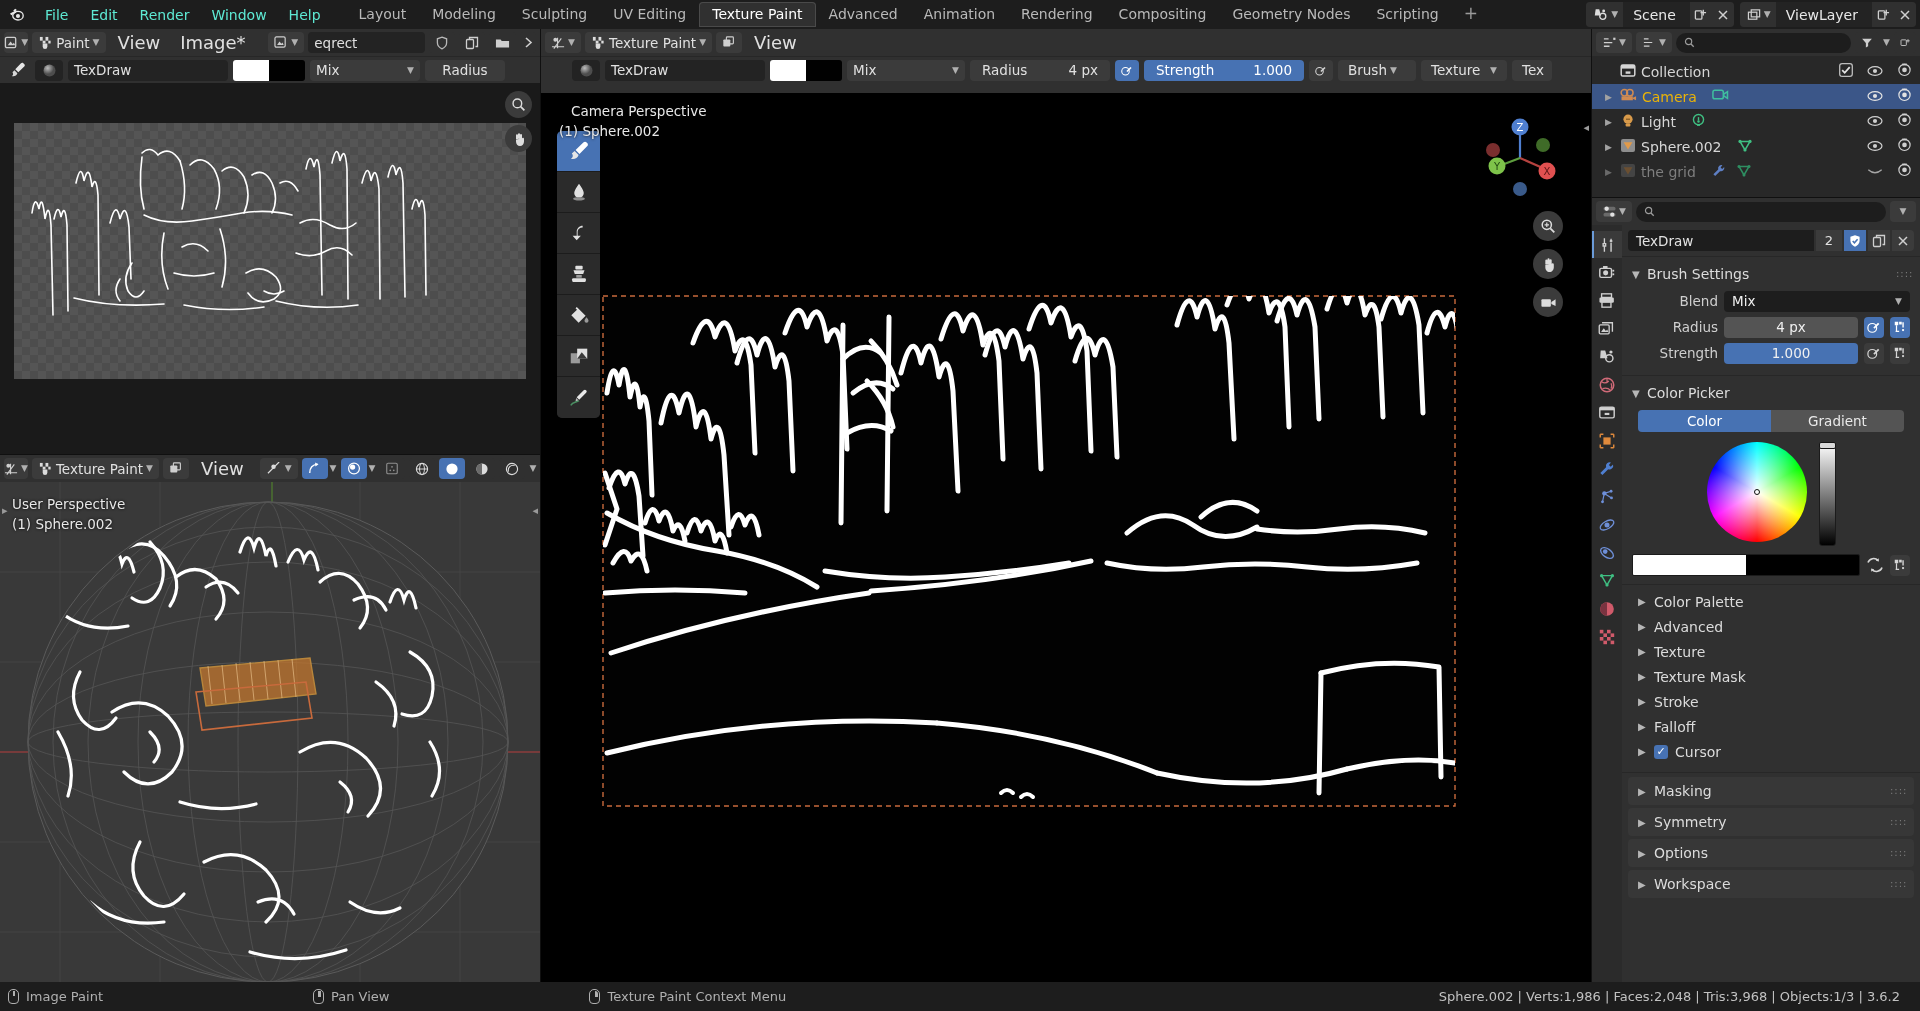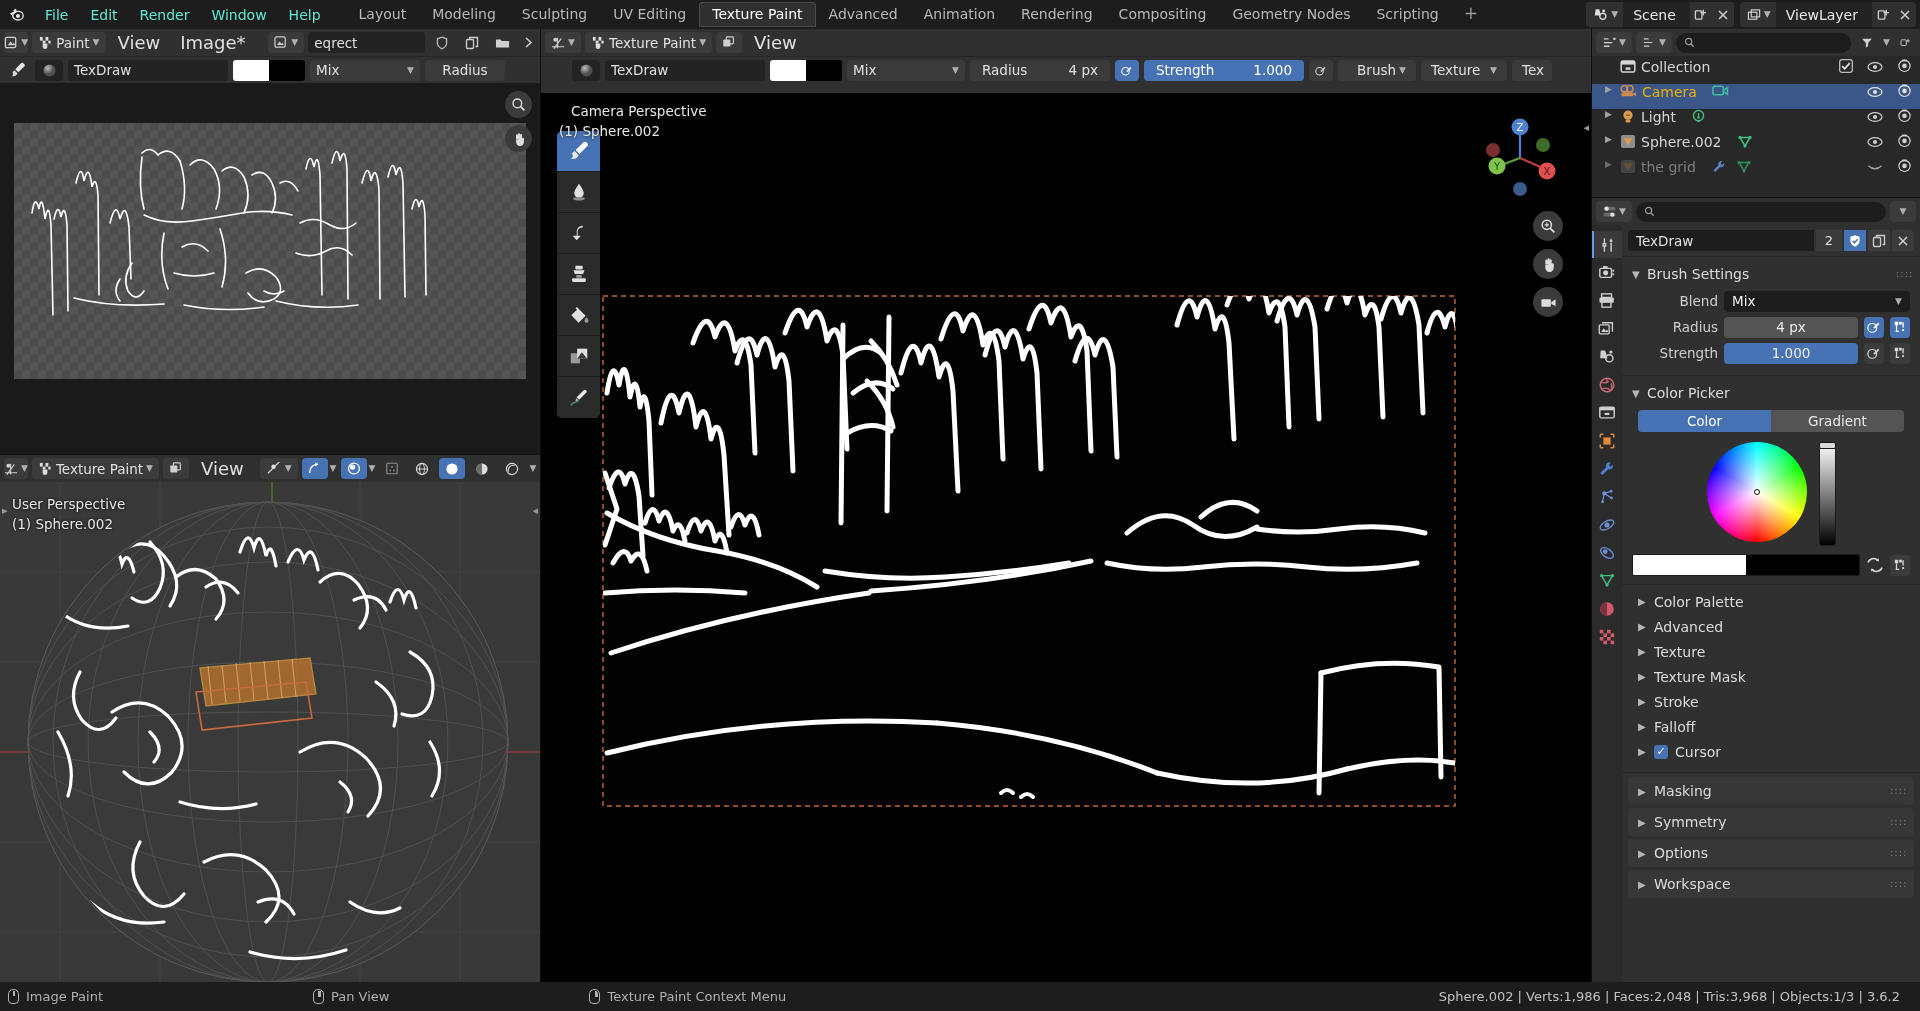--- a/index.html
+++ b/index.html
@@ -72,21 +72,21 @@
   .toolbtn.sel { background:#4772b3; }
   .gizmo { position:absolute; right:28px; top:22px; width:86px; height:86px; }
   .vpbtns { position:absolute; right:28px; top:118px; display:flex; flex-direction:column; gap:8px;}
   .vpbtn { width:30px; height:30px; border-radius:50%; background:#3b3b3b; display:flex; align-items:center; justify-content:center;}
 
   
   #outliner { left:1592px; top:29px; width:328px; height:168px; background:#282828; }
   .ol-hdr { height:27px; background:#303030; display:flex; align-items:center; gap:4px; padding:0 4px;}
   .ol-search { flex:1; height:20px; background:#1d1d1d; border-radius:10px; display:flex; align-items:center; padding:0 8px; gap:5px; }
   .ol-body { position:absolute; left:0; top:27px; width:328px; height:141px; background:#282828; padding-top:3px;}
-  .ol-row { height:25px; display:flex; padding-left:10px; gap:5px; position:relative;}
+  .ol-row { height:25px; display:flex; align-items:center; padding-left:10px; gap:5px; position:relative;}
   .ol-row.sel { background:#3b5688; }
   .ol-row .lbl { font-size:14px; color:#d6d6d6; white-space:nowrap;}
   .ol-row.sel .lbl { color:#eab308; }
   .ol-row.dim .lbl { color:#7e7e7e; }
   .ol-tri { width:13px; color:#a2a2a2; font-size:9px; text-align:center;}
   .ol-right { position:absolute; right:8px; display:flex; align-items:center; gap:14px;}
 
   
   #properties { left:1592px; top:198px; width:328px; height:784px; background:#303030; }
   .pr-hdr { height:27px; background:#303030; display:flex; align-items:center; gap:4px; padding:0 4px;}
@@ -603,21 +603,21 @@
       <div class="btn" style="background:#4772b3;width:160px;justify-content:space-between;padding:0 12px;color:#fff">
         <span>Strength</span>
         <span>1.000</span>
       </div>
       <div class="btn" style="background:#3b3b3b;width:24px;justify-content:center">
         <svg width="15" height="15" viewBox="0 0 16 16">
             <circle cx="6" cy="9" r="5" fill="none" stroke="#d6d6d6" stroke-width="1.4"></circle>
             <path d="M12.6 3.2l-5.4 5.4 1.5 1.5 5.4-5.4z" fill="#d6d6d6"></path>
           </svg>
       </div>
-      <div class="btn raised" style="width:78px;justify-content:flex-end;padding:0 10px">
+      <div class="btn raised" style="width:78px;justify-content:flex-start;padding:0 10px">
         <span>Brush</span>
           <span class="caret">▼</span>
       </div>
       <div class="btn raised" style="width:86px;justify-content:space-between;padding:0 10px">
         <span>Texture</span>
           <span class="caret">▼</span>
       </div>
       <div class="btn raised" style="width:40px;justify-content:flex-start;padding:0 10px;overflow:hidden">
         <span>Tex</span>
       </div>

